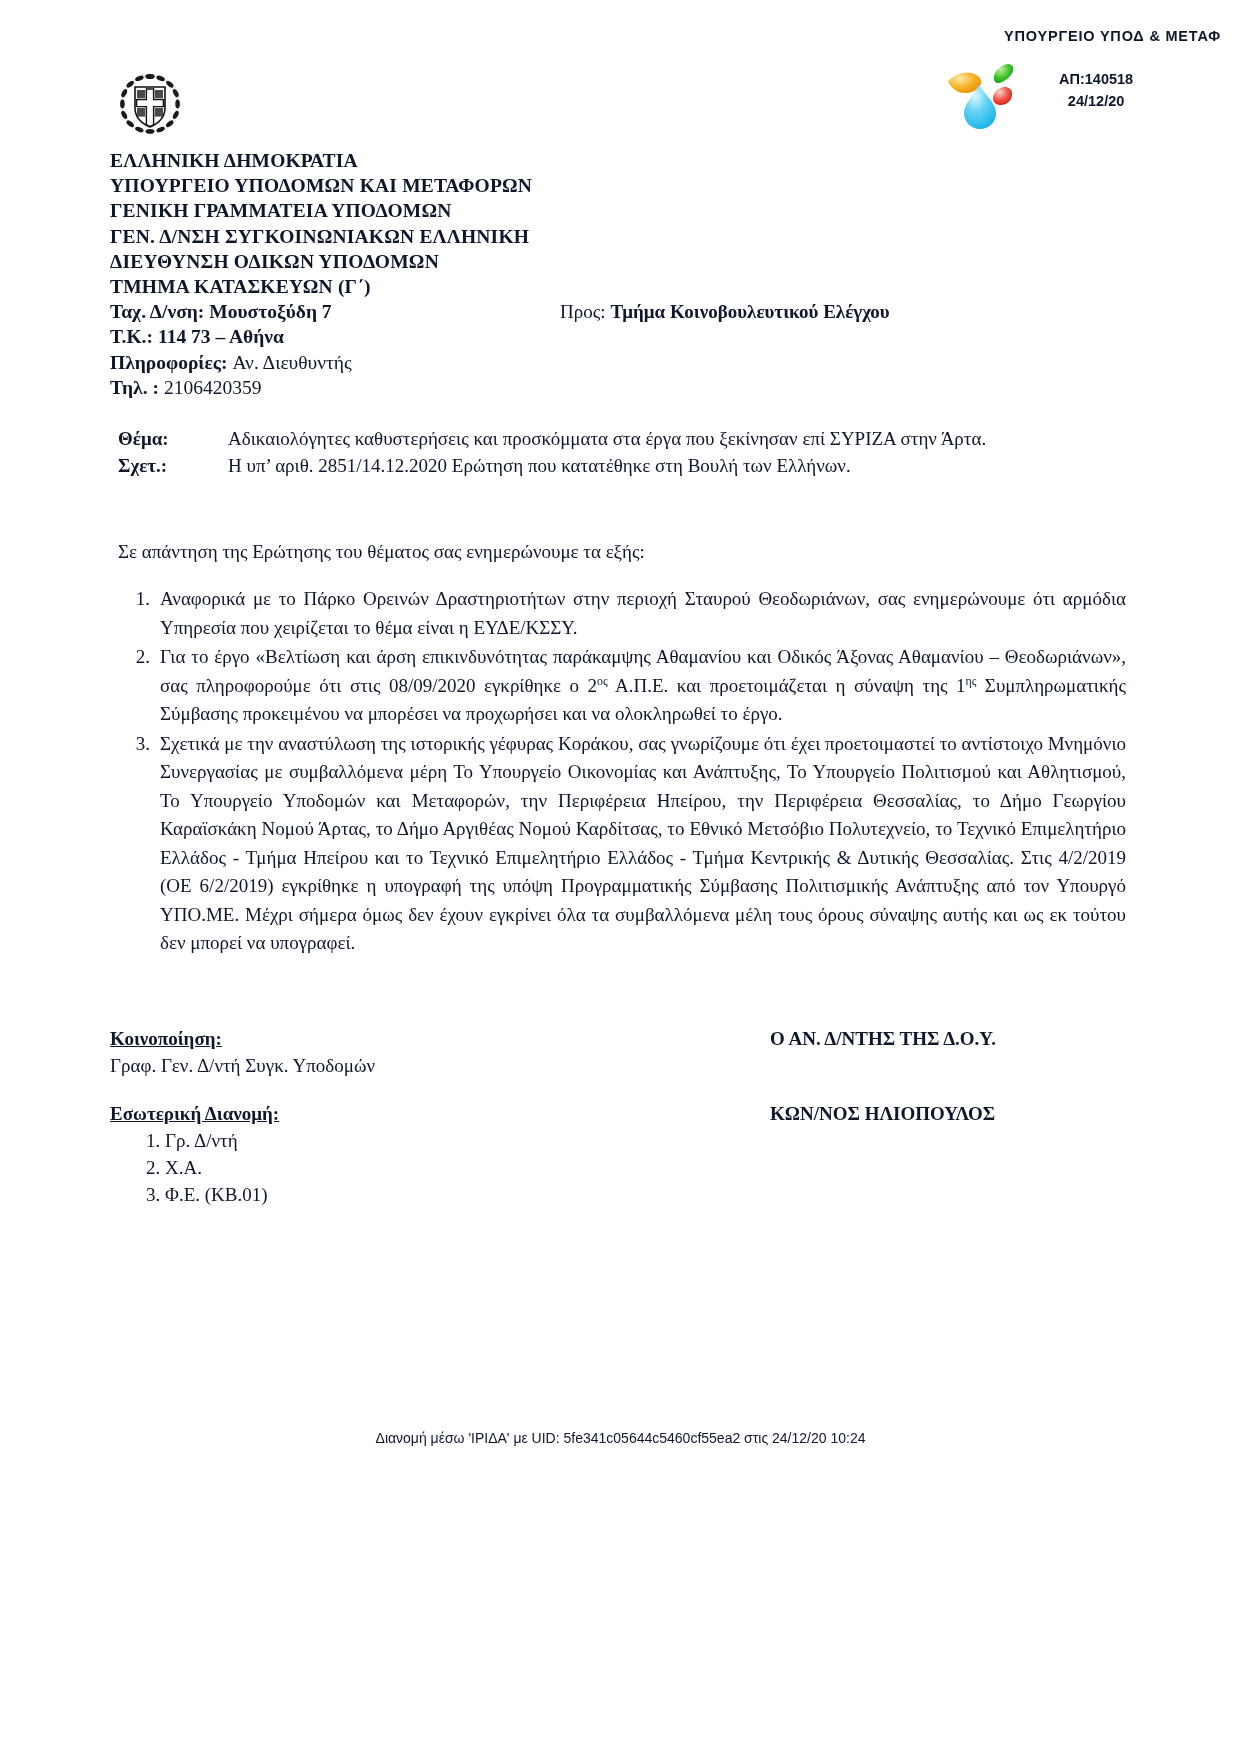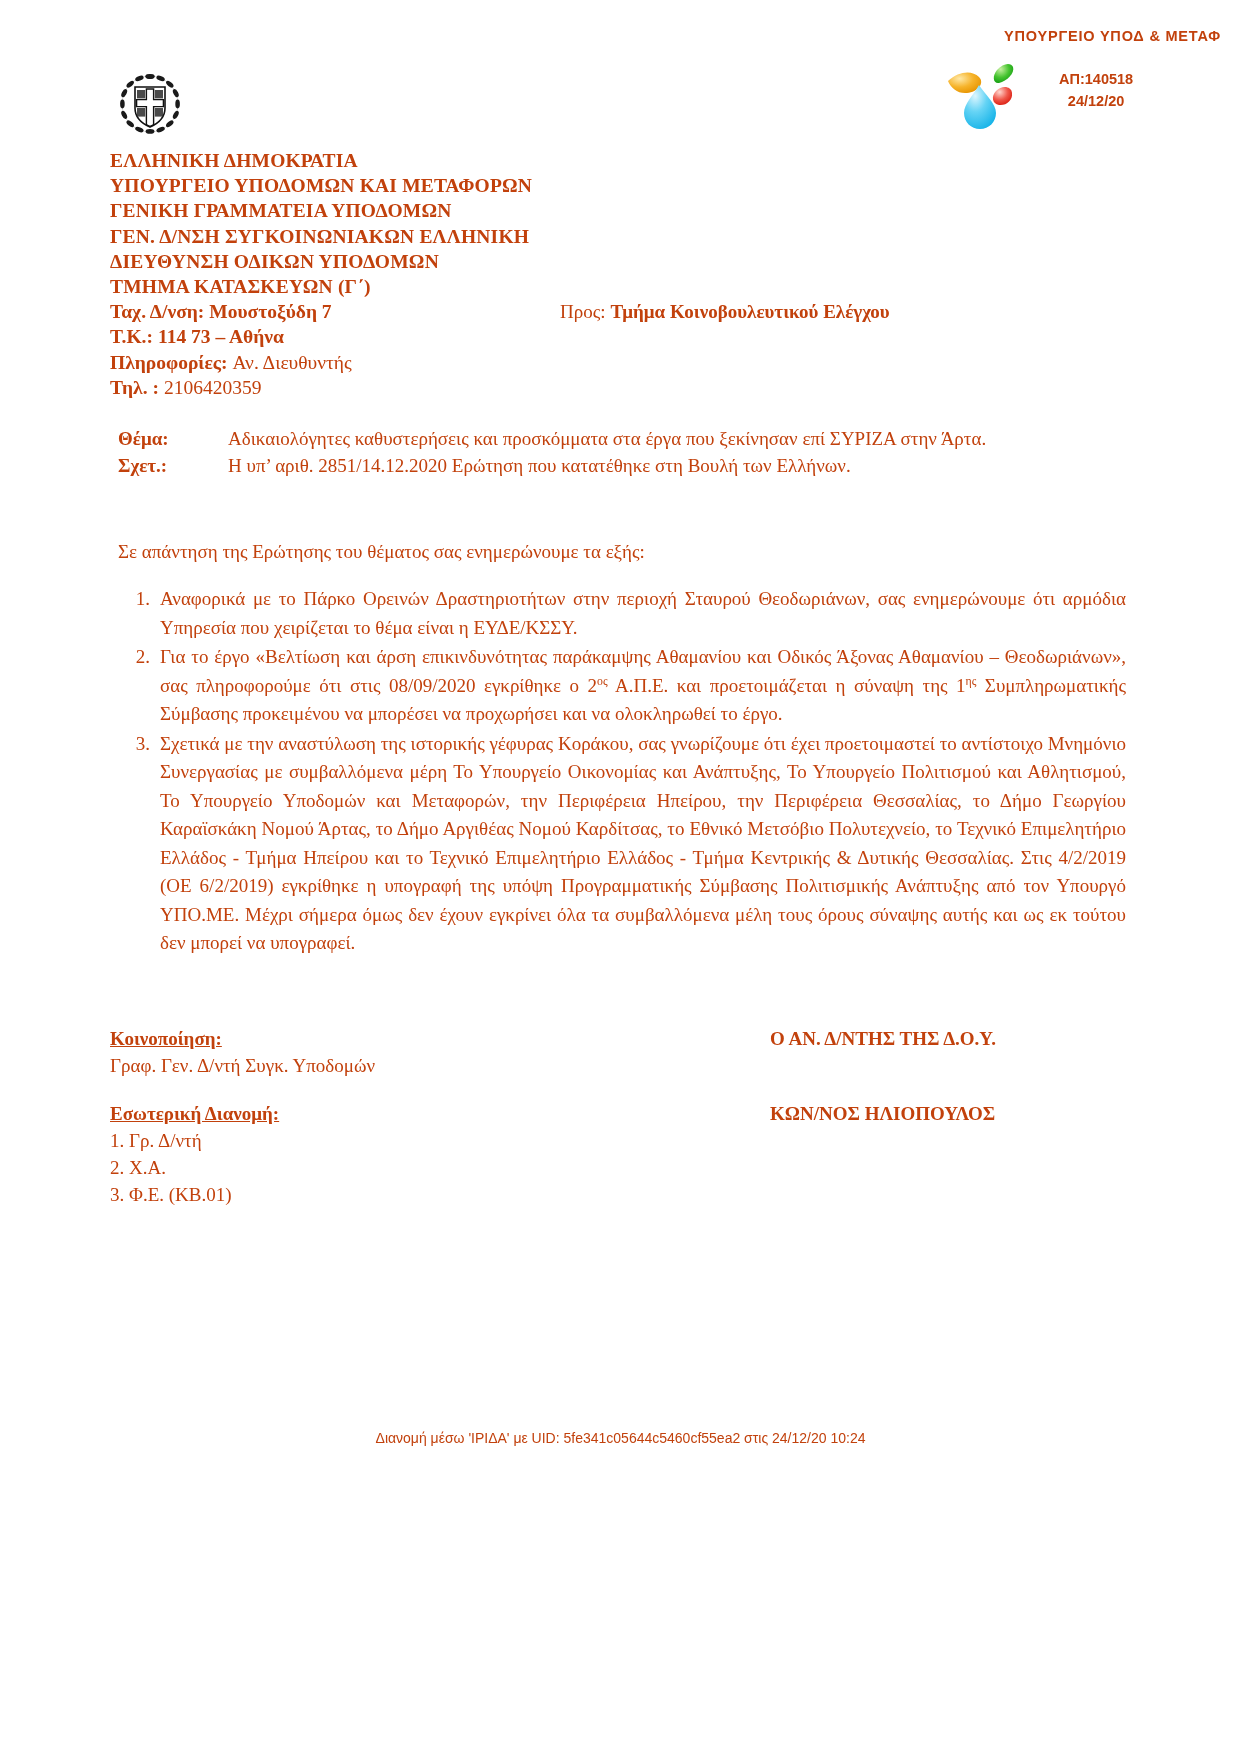--- a/index.html
+++ b/index.html
@@ -6,21 +6,21 @@
     margin: 0;
     padding: 0;
     background: #ffffff;
   }
   .page {
     position: relative;
     width: 1241px;
     height: 1755px;
     background: #ffffff;
     font-family: "Liberation Serif", "DejaVu Serif", serif;
-    color: #c2410c;
+    color: #0f172a;
     overflow: hidden;
     box-sizing: border-box;
     border-radius: 20px;
   }
 
   
   .stamp {
     position: absolute;
     top: 28px;
     right: 18px;
@@ -179,21 +179,21 @@
     white-space: nowrap;
     line-height: 27px;
   }
   .signer-name {
     font-weight: bold;
     white-space: nowrap;
     line-height: 27px;
   }
   .dist-block { position: absolute; left: 110px; top: 1100px; width: 1020px; font-size: 19px; }
   .dist-title { font-weight: bold; text-decoration: underline; line-height: 27px; }
-  .dist-item { line-height: 27px; }
+  .dist-item { line-height: 27px; margin-left: 36px; }
   .signer-block { position: absolute; left: 770px; top: 1100px; font-size: 19px; }
 
   
   .footer {
     position: absolute;
     left: 0;
     top: 1430px;
     width: 100%;
     text-align: center;
     font-family: "Liberation Sans", "DejaVu Sans", sans-serif;

